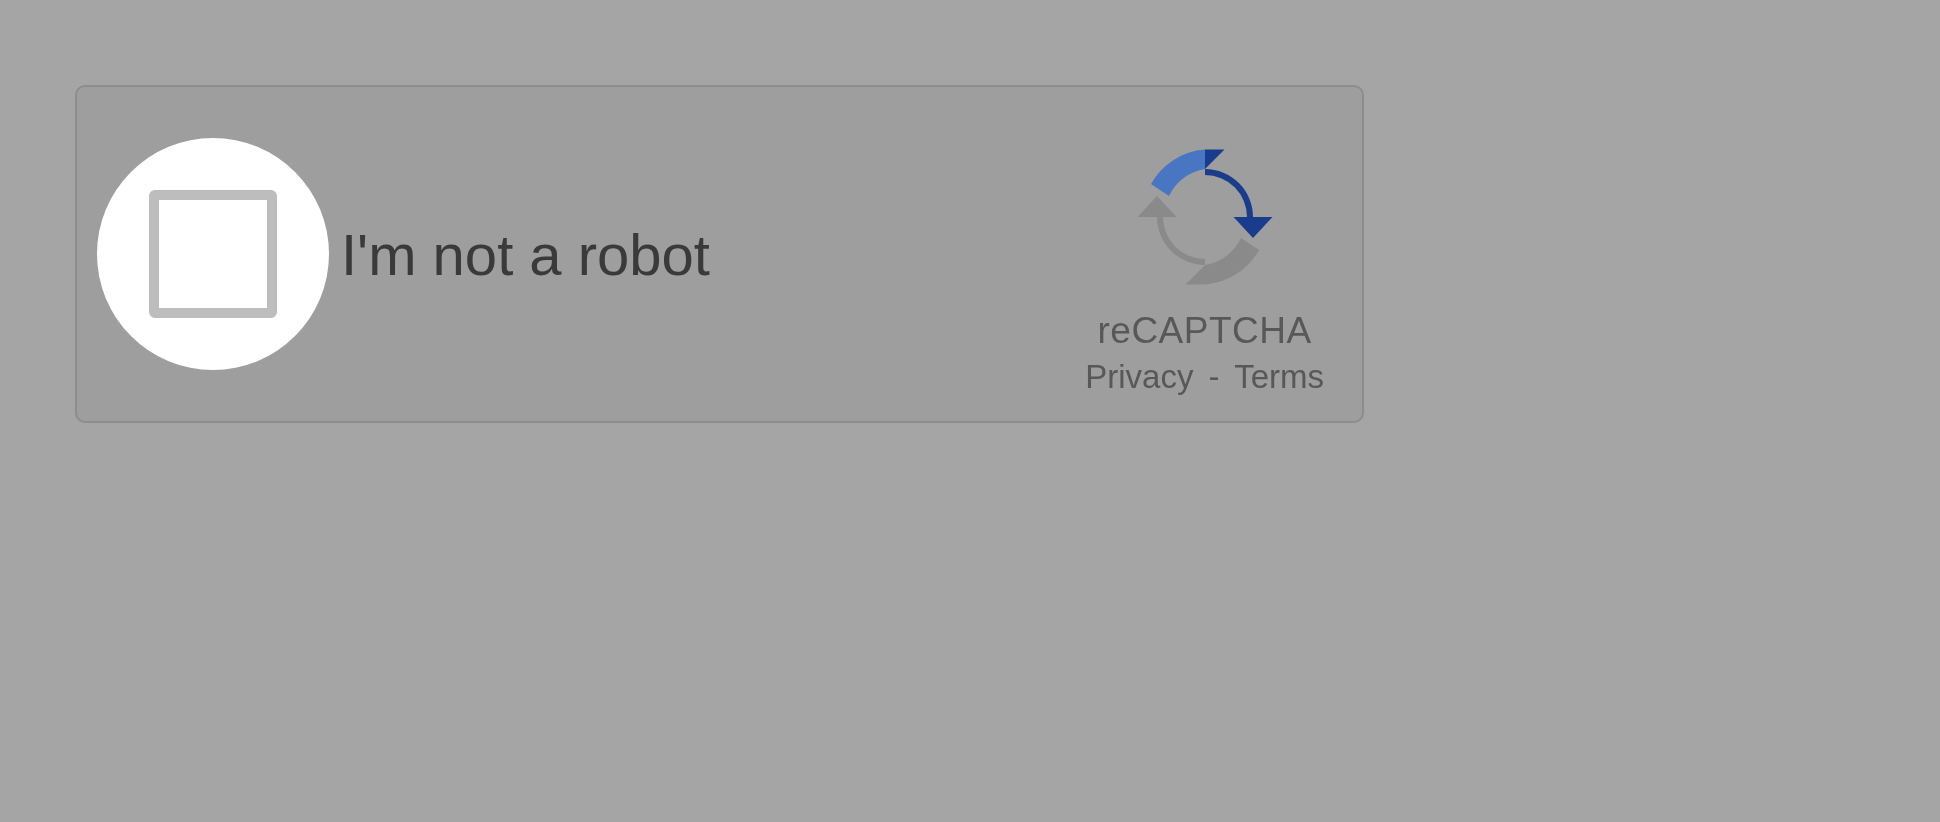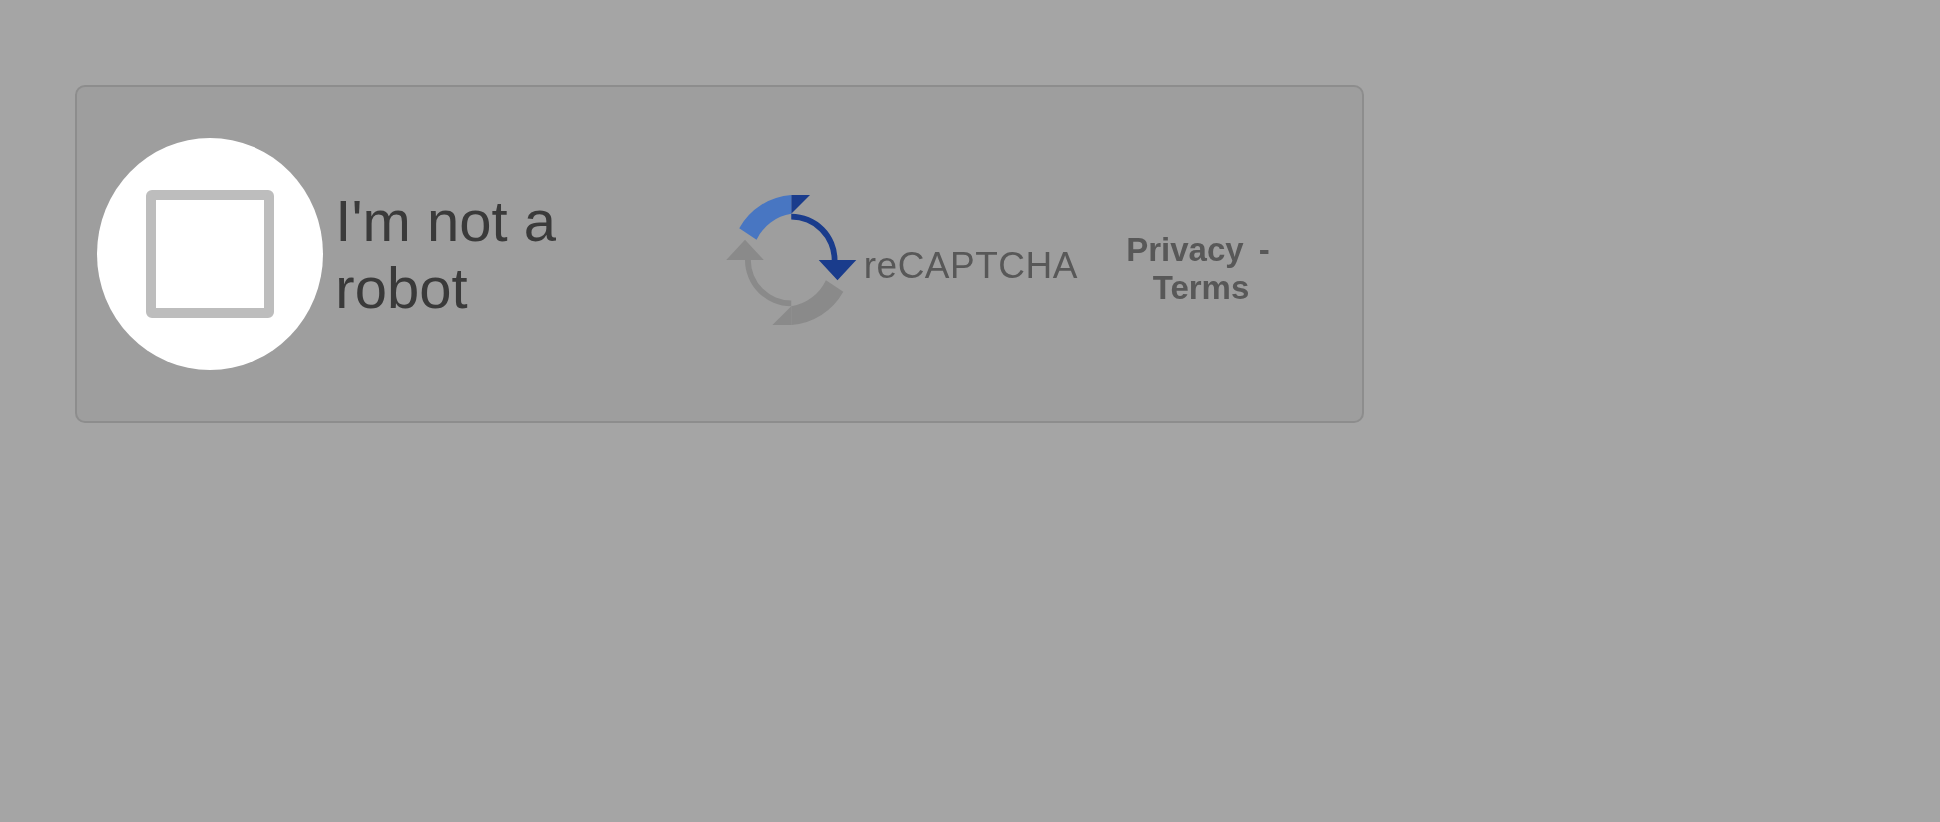--- a/index.html
+++ b/index.html
@@ -54,42 +54,42 @@
       border-radius: 6px;
       cursor: pointer;
     }
     .not-robot-label {
       font-size: 58px;
       color: #3a3a3a;
       margin-left: 4px;
     }
     .right-section {
       display: flex;
-      flex-direction: row;
+      flex-direction: column;
       align-items: center;
       text-align: center;
       padding-top: 30px;
     }
     .recaptcha-logo {
       width: 150px;
       height: 150px;
       margin-bottom: 18px;
     }
     .brand-name {
       font-size: 37px;
       color: #585858;
       font-weight: 400;
       margin-bottom: 6px;
       letter-spacing: 0.5px;
     }
     .legal-links {
       font-size: 33px;
       color: #585858;
     }
-    .legal-links span { cursor: pointer; font-weight: bold; }
+    .legal-links span { cursor: pointer; }
     .legal-sep { margin: 0 6px; }
   </style>
 </head>
 <body>
 
 <div class="container">
 
   <div class="captcha-box">
     <div class="left-section">
       <div class="checkbox-highlight">

